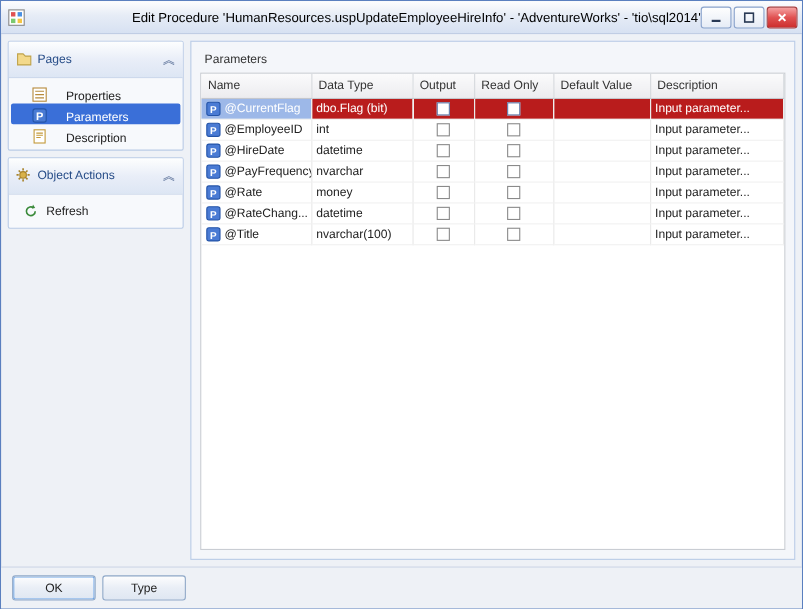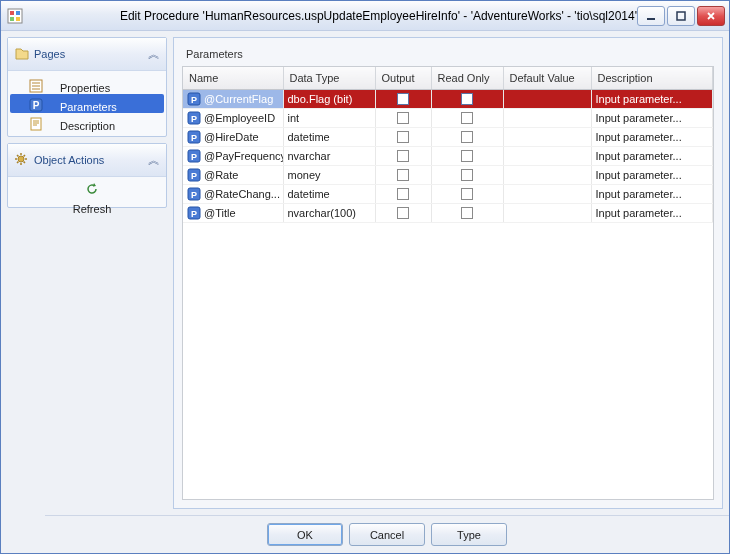--- a/index.html
+++ b/index.html
@@ -20,37 +20,37 @@
   .sidebar { width:160px; display:flex; flex-direction:column; gap:6px; }
   .panel { border:1px solid #b9cbe6; background:#f7f9fc; border-radius:2px; }
   .panel-hdr { height:22px; background:linear-gradient(#fdfefe,#e9eef8 50%,#dde6f4); border-bottom:1px solid #cdd9ec; display:flex; align-items:center; padding:16px 6px; cursor:pointer; }
   .panel-hdr .hdr-icon { width:16px; height:16px; margin-right:4px; }
   .panel-hdr .hdr-label { flex:1; color:#274d88; font-weight:normal; }
   .panel-hdr .chev { color:#6b7fa3; font-size:12px; }
   .panel-body { padding:4px 2px; }
   .tree-item { display:flex; align-items:flex-end; height:19px; padding-left:18px; gap:16px; cursor:pointer; border-radius:2px; }
   .tree-item.sel { background:#3a6fd8; color:#fff; }
   .tree-icon { width:16px; height:16px; flex:none; display:flex; align-items:center; justify-content:center; }
-  .action-item { display:flex; align-items:center; height:22px; padding-left:10px; gap:6px; cursor:pointer;flex-direction:column; }
+  .action-item { display:flex; align-items:center; height:22px; padding-left:10px; gap:6px; cursor:pointer; }
   
   .mainpane { flex:1; border:1px solid #b9cbe6; background:#f4f6fa; display:flex; flex-direction:column; min-width:0; padding:8px; }
   .section-title { color:#333; margin:2px 0 6px 4px; }
   .tablewrap { flex:1; border:1px solid #c9cdd3; background:#fff; overflow:hidden; }
   table { border-collapse:collapse; width:100%; table-layout:fixed; }
   th { background:linear-gradient(#fbfbfc,#ececef); border-right:1px solid #d4d7dc; border-bottom:1px solid #c4c7cd; height:22px; text-align:left; padding:0 6px; font-weight:normal; color:#333; white-space:nowrap; overflow:hidden; }
   td { border-right:1px solid #e8e8e8; border-bottom:1px solid #f1f1f1; height:19px; padding:0 4px; white-space:nowrap; overflow:hidden; text-overflow:ellipsis; }
   tr.selrow td { background:#b91c1c; color:#fff; }
   tr.selrow td:first-child { background:#9db8e8; }
   .param-cell { display:flex; align-items:center; gap:3px; }
   .param-icon { width:14px; height:14px; flex:none; }
   .chk { display:flex; align-items:center; justify-content:center; }
   .chk-box { width:12px; height:12px; border:1px solid #8a8a8a; background:#fff; }
   tr.selrow .chk-box { border-color:#5b74a5; }
   
-  .footer { height:38px; border-top:1px solid #cdd6e6; background:#eef1f6; display:flex; align-items:center; justify-content:center; padding:0 10px; gap:6px;margin-left:44px; }
+  .footer { height:38px; border-top:1px solid #cdd6e6; background:#eef1f6; display:flex; align-items:center; justify-content:flex-start; padding:0 10px; gap:6px; }
   .btn { min-width:76px; height:23px; border:1px solid #8fa8c8; border-radius:3px; background:linear-gradient(#fdfdfe,#e9eef6 50%,#dfe7f2); cursor:pointer; display:flex; align-items:center; justify-content:center; padding:0 10px; }
   .btn.primary { box-shadow:0 0 0 1px #6fa6e8 inset; }
 </style>
 </head>
 <body>
 
 <div class="window">
 
   <div class="titlebar">
     <span class="app-icon">
@@ -350,20 +350,17 @@
       </div>
     </div>
 
   </div>
 
   <div class="footer">
     <div class="btn primary">
         <span>OK</span>
       </div>
     <div class="btn">
-        <span>Cancel</span>
-      </div>
-    <div class="btn">
         <span>Type</span>
       </div>
   </div>
 
 </div>
 
 </body></html>

